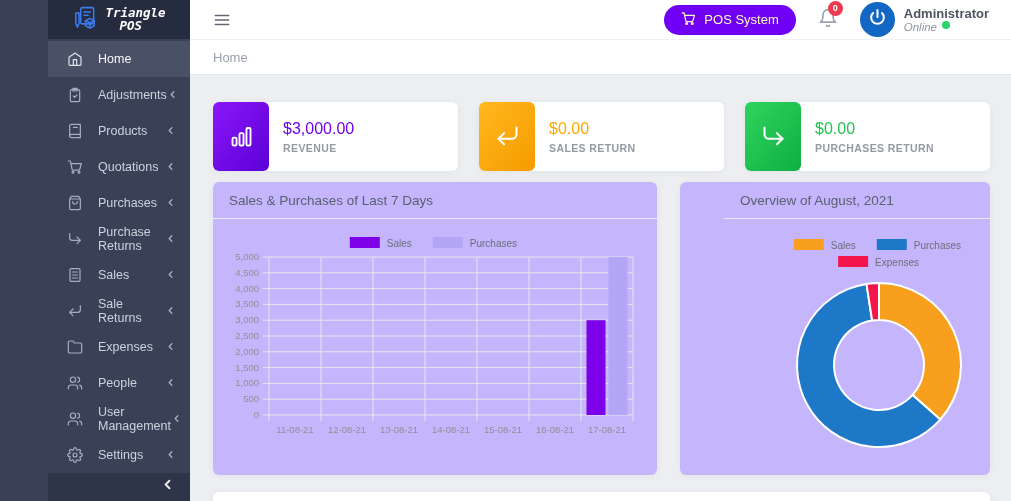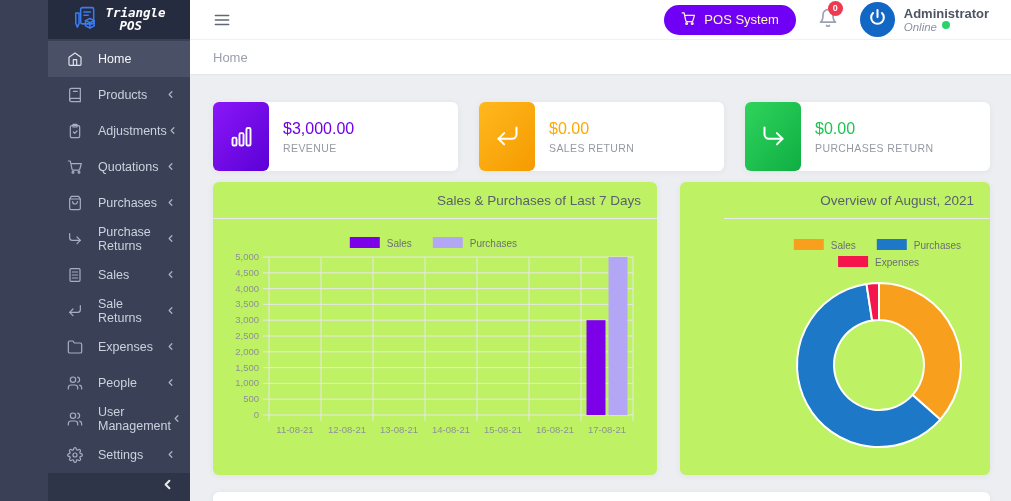--- a/index.html
+++ b/index.html
@@ -47,25 +47,25 @@
 
   .content { flex:1; padding:27px 21px 0 23px; overflow:hidden; }
 
   
   .stats-row { display:flex; gap:21px; margin-bottom:11px; }
   .stat-card { flex:1; height:69px; background:#fff; border-radius:6px; box-shadow:0 1px 6px rgba(50,60,90,0.06); display:flex; cursor:default; }
   .stat-iconbox { width:56px; border-radius:6px; color:#fff; display:flex; align-items:center; justify-content:center; flex-shrink:0; }
   .stat-iconbox svg { width:27px; height:27px; }
   .stat-body { display:flex; flex-direction:column; justify-content:center; padding-left:14px; }
   .stat-value { font-size:16px; font-weight:normal; }
-  .stat-label { font-size:10.5px; font-weight:normal; color:#9599a2; letter-spacing:.4px; margin-top:4px; }
+  .stat-label { font-size:10.5px; font-weight:bold; color:#9599a2; letter-spacing:.4px; margin-top:4px; }
 
   
   .charts-row { display:flex; gap:23px; }
-  .chart-card { background:#bef264; border-radius:6px; box-shadow:0 1px 6px rgba(50,60,90,0.06); height:293px; overflow:hidden;text-align:right; }
+  .chart-card { background:#c4b5fd; border-radius:6px; box-shadow:0 1px 6px rgba(50,60,90,0.06); height:293px; overflow:hidden; }
   .chart-card.leftc { width:444px; flex-shrink:0; }
   .chart-card.rightc { flex:1;padding-left:44px; }
   .card-header { padding:11px 16px 10px 16px; font-size:13.5px; color:#596070; border-bottom:1px solid #e8eaed; }
   .chart-body { padding:6px 16px 0 16px; }
 
   .bottom-card { margin-top:17px; height:40px; background:#fff; border-radius:6px 6px 0 0; box-shadow:0 1px 6px rgba(50,60,90,0.06); }
 
   svg text { font-family:"Liberation Sans", sans-serif; }
 </style>
 </head>
@@ -93,41 +93,41 @@
               <path d="M3 9.5 12 3l9 6.5V20a1.5 1.5 0 0 1-1.5 1.5h-15A1.5 1.5 0 0 1 3 20Z"></path>
               <path d="M9.5 21.5V13h5v8.5"></path>
             </svg>
           </span>
     <span class="nlabel">Home</span>
     <span class="chev"></span>
   </div>
         <div class="nav-item">
     <span class="nicon">
             <svg viewBox="0 0 24 24" fill="none" stroke="currentColor" stroke-width="1.8" stroke-linecap="round" stroke-linejoin="round">
+              <rect x="5" y="4" width="14" height="18" rx="2"></rect>
+              <path d="M9 2h6v4H9z"></path>
+              <path d="m9.5 13.5 2 2 3.5-3.5"></path>
+            </svg>
+          </span>
+    <span class="nlabel">Adjustments</span>
+    <span class="chev">
+            <svg viewBox="0 0 24 24" fill="none" stroke="currentColor" stroke-width="2.6" stroke-linecap="round" stroke-linejoin="round">
+              <path d="m15 18-6-6 6-6"></path>
+            </svg>
+          </span>
+  </div>
+        <div class="nav-item">
+    <span class="nicon">
+            <svg viewBox="0 0 24 24" fill="none" stroke="currentColor" stroke-width="1.8" stroke-linecap="round" stroke-linejoin="round">
               <path d="M4 19.5A2.5 2.5 0 0 1 6.5 17H20"></path>
               <path d="M6.5 2H20v20H6.5A2.5 2.5 0 0 1 4 19.5v-15A2.5 2.5 0 0 1 6.5 2z"></path>
               <path d="M9.5 6.5h6"></path>
             </svg>
           </span>
     <span class="nlabel">Products</span>
-    <span class="chev">
-            <svg viewBox="0 0 24 24" fill="none" stroke="currentColor" stroke-width="2.6" stroke-linecap="round" stroke-linejoin="round">
-              <path d="m15 18-6-6 6-6"></path>
-            </svg>
-          </span>
-  </div>
-        <div class="nav-item">
-    <span class="nicon">
-            <svg viewBox="0 0 24 24" fill="none" stroke="currentColor" stroke-width="1.8" stroke-linecap="round" stroke-linejoin="round">
-              <rect x="5" y="4" width="14" height="18" rx="2"></rect>
-              <path d="M9 2h6v4H9z"></path>
-              <path d="m9.5 13.5 2 2 3.5-3.5"></path>
-            </svg>
-          </span>
-    <span class="nlabel">Adjustments</span>
     <span class="chev">
             <svg viewBox="0 0 24 24" fill="none" stroke="currentColor" stroke-width="2.6" stroke-linecap="round" stroke-linejoin="round">
               <path d="m15 18-6-6 6-6"></path>
             </svg>
           </span>
   </div>
         <div class="nav-item">
     <span class="nicon">
             <svg viewBox="0 0 24 24" fill="none" stroke="currentColor" stroke-width="1.8" stroke-linecap="round" stroke-linejoin="round">
               <circle cx="9" cy="20" r="1.4"></circle>

